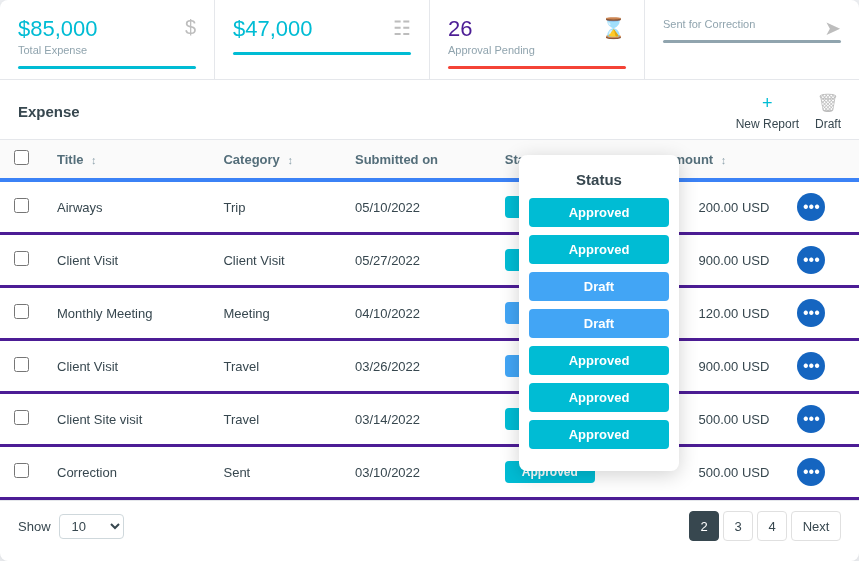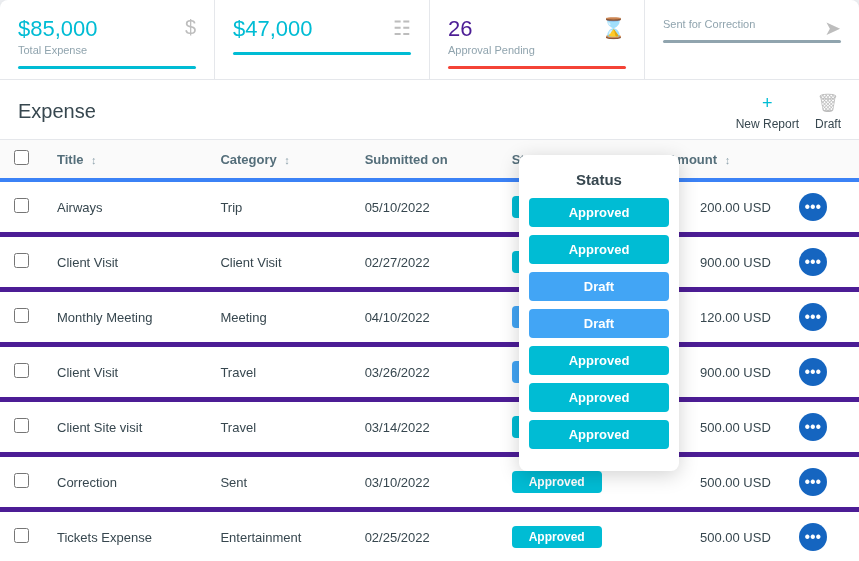--- a/index.html
+++ b/index.html
@@ -57,22 +57,22 @@
 
     
     .toolbar {
       display: flex;
       align-items: center;
       justify-content: space-between;
       padding: 12px 18px 8px;
       border-bottom: 1px solid #e5e7eb;
     }
     .toolbar-title {
-      font-size: 20px;
-      font-weight: 400;
+      font-size: 15px;
+      font-weight: 700;
       color: #37474f;
     }
     .toolbar-actions {
       display: flex;
       gap: 16px;
       align-items: center;
     }
     .toolbar-btn {
       display: flex;
       flex-direction: column;
@@ -108,21 +108,21 @@
       padding: 10px 14px;
       text-align: left;
       color: #546e7a;
       font-weight: 600;
       font-size: 13px;
       white-space: nowrap;
     }
     thead th.checkbox-col { width: 40px; }
     thead th .sort-icon { color: #90a4ae; font-size: 11px; margin-left: 4px; }
     tbody tr {
-      border-bottom: 5px solid #4c1d95;
+      border-bottom: 3px solid #4c1d95;
     }
     tbody td {
       padding: 11px 14px;
       color: #37474f;
       font-size: 13px;
     }
     td.checkbox-col { width: 40px; }
     input[type="checkbox"] {
       width: 15px;
       height: 15px;
@@ -325,21 +325,21 @@
       <td>
         <button class="more-btn">•••</button>
       </td>
     </tr>
           <tr>
       <td class="checkbox-col">
         <input type="checkbox" style="">
       </td>
       <td>Client Visit</td>
       <td>Client Visit</td>
-      <td>02/27/2022</td>
+      <td>05/27/2022</td>
       <td>
         <span class="status-badge status-approved">Approved</span>
       </td>
       <td class="amount-col">900.00 USD</td>
       <td>
         <button class="more-btn">•••</button>
       </td>
     </tr>
           <tr>
       <td class="checkbox-col">
@@ -386,35 +386,20 @@
         <button class="more-btn">•••</button>
       </td>
     </tr>
           <tr>
       <td class="checkbox-col">
         <input type="checkbox" style="">
       </td>
       <td>Correction</td>
       <td>Sent</td>
       <td>03/10/2022</td>
-      <td>
-        <span class="status-badge status-approved">Approved</span>
-      </td>
-      <td class="amount-col">500.00 USD</td>
-      <td>
-        <button class="more-btn">•••</button>
-      </td>
-    </tr>
-          <tr>
-      <td class="checkbox-col">
-        <input type="checkbox" style="">
-      </td>
-      <td>Tickets Expense</td>
-      <td>Entertainment</td>
-      <td>02/25/2022</td>
       <td>
         <span class="status-badge status-approved">Approved</span>
       </td>
       <td class="amount-col">500.00 USD</td>
       <td>
         <button class="more-btn">•••</button>
       </td>
     </tr>
         </tbody>
     </table>

